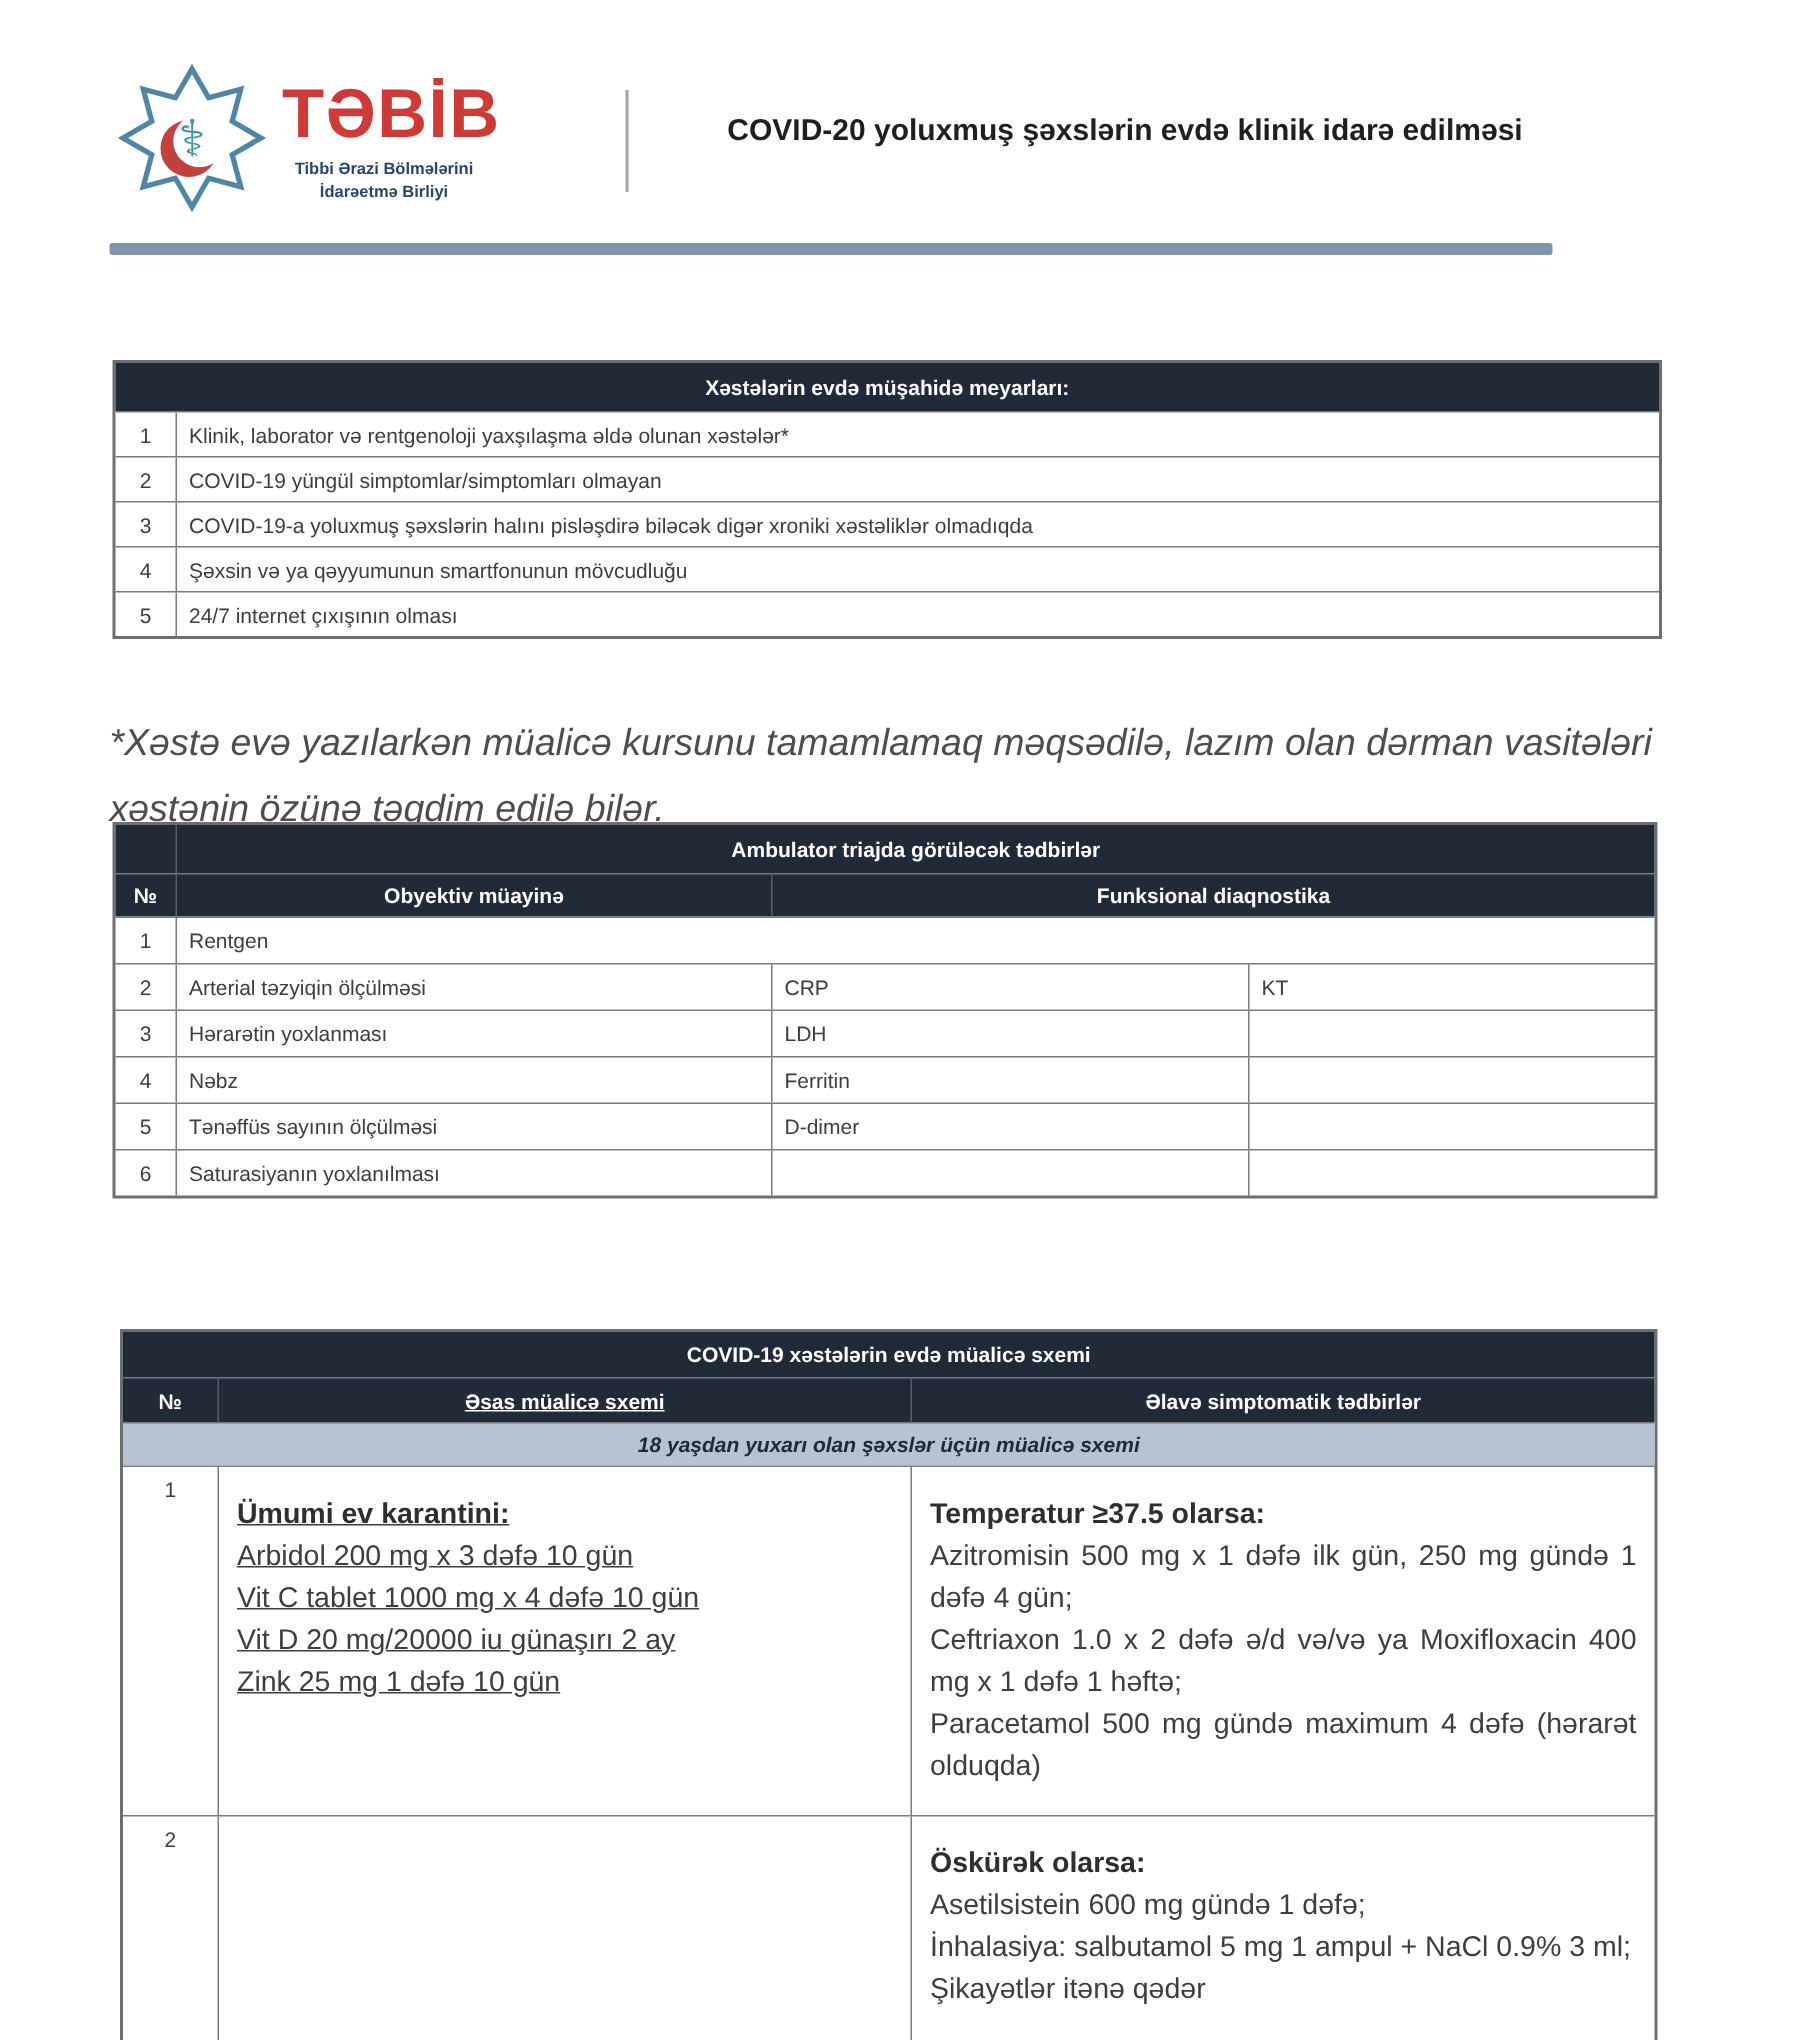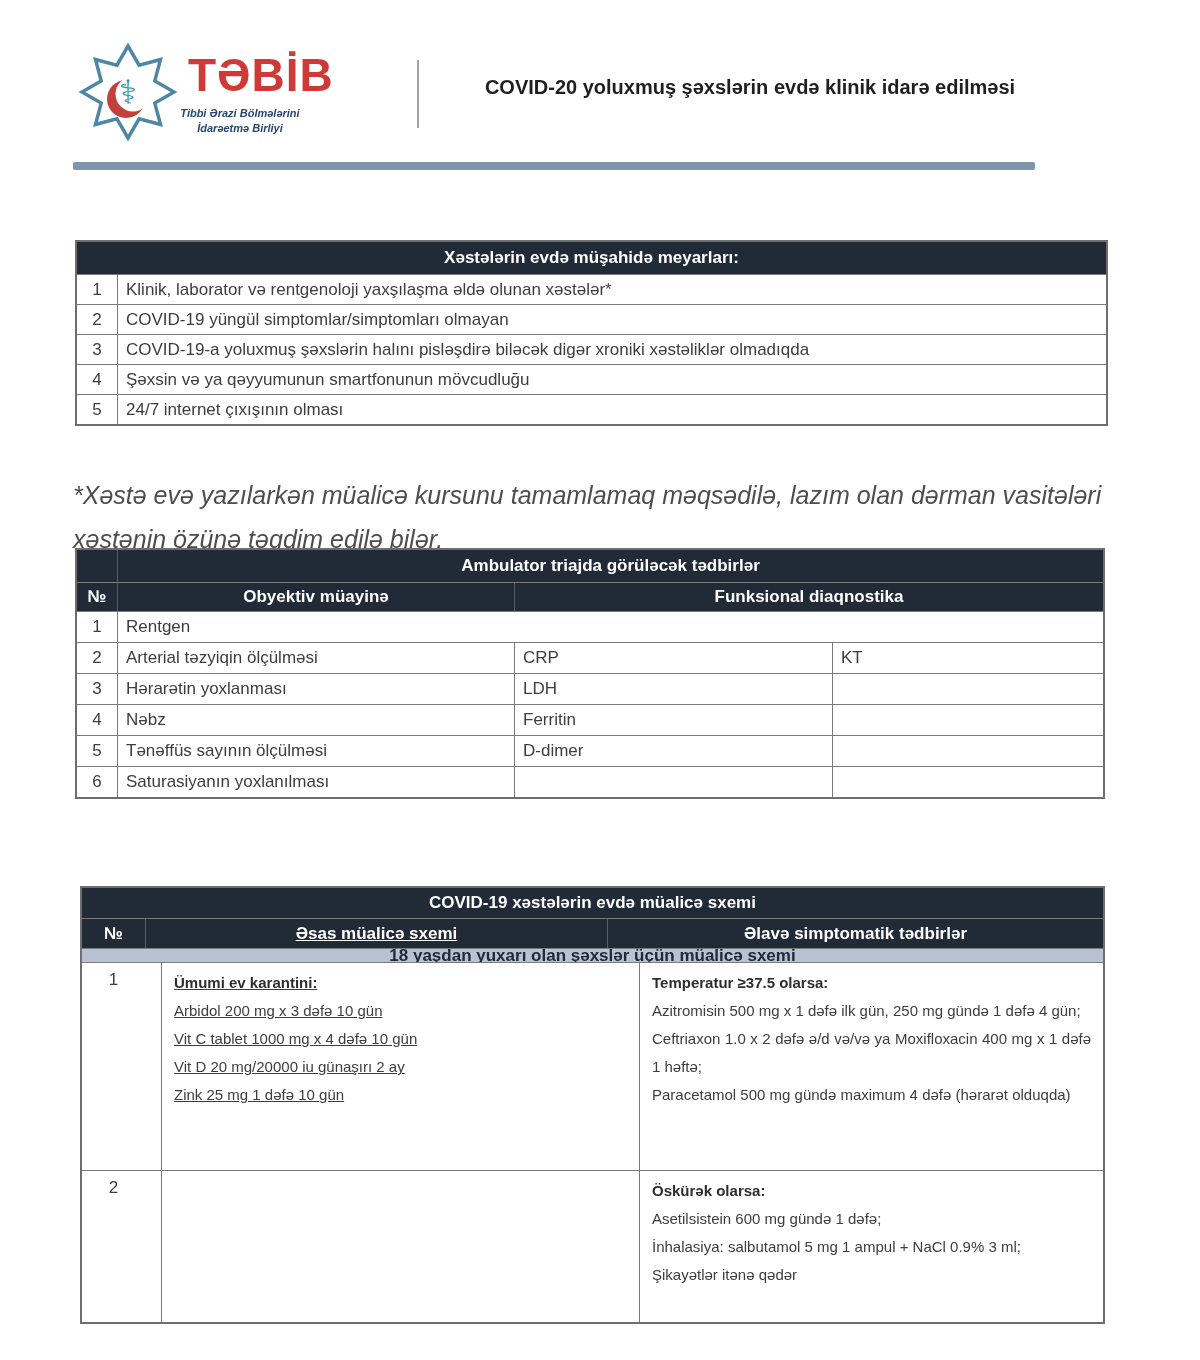--- a/index.html
+++ b/index.html
@@ -5,34 +5,34 @@
   html,body{margin:0;padding:0;}
   body{
     width:1200px;height:1360px;background:#ffffff;position:relative;
     font-family:"Liberation Sans","DejaVu Sans",sans-serif;color:#3d3d3d;
   }
 
   
   .logo-svg{position:absolute;left:76px;top:40px;width:104px;height:104px;}
   .brand{position:absolute;left:188px;top:48px;font-size:46px;font-weight:bold;
          color:#cf3a36;letter-spacing:1px;}
-  .brand-sub{position:absolute;left:160px;top:106px;width:160px;text-align:center;
-         font-size:11px;font-weight:bold;color:#27456e;line-height:1.35;font-style:italic;}
+  .brand-sub{position:absolute;left:176px;top:106px;width:160px;text-align:center;
+         font-size:11px;font-weight:bold;color:#27456e;line-height:1.35;}
   .v-divider{position:absolute;left:417px;top:60px;width:2px;height:68px;background:#9aa5ad;}
   .doc-title{position:absolute;left:450px;top:76px;width:600px;text-align:center;
          font-size:20px;font-weight:bold;color:#1f1f1f;}
   .h-rule{position:absolute;left:73px;top:162px;width:962px;height:8px;
          background:#7e95aa;border-radius:2px;}
 
   
   .tbl{position:absolute;border:2px solid #6e6e6e;box-sizing:border-box;background:#fff;}
   .trow{display:flex;box-sizing:border-box;border-top:1px solid #7a7a7a;}
   .trow:first-child{border-top:none;}
   .tcell{box-sizing:border-box;border-left:1px solid #7a7a7a;padding:2px 8px;
-         font-size:17px;display:flex;align-items:center;overflow:hidden;}
+         font-size:14px;display:flex;align-items:center;overflow:hidden;}
   .tcell:first-child{border-left:none;}
   .dark{background:#212b38;color:#ffffff;font-weight:bold;}
   .dark .tcell{border-left:1px solid #55606e;}
   .dark .tcell:first-child{border-left:none;}
   .center{justify-content:center;text-align:center;}
   .num{justify-content:center;}
   .lightblue{background:#b7c3d3;color:#20293a;font-weight:bold;}
 
   
   .t1{left:75px;top:240px;width:1033px;}
@@ -52,25 +52,25 @@
   .t2 .trow.dr{height:31px;}
   .t2 .c-no{width:40px;flex:none;}
   .t2 .c-obj{width:397px;flex:none;}
   .t2 .c-lab{width:318px;flex:none;}
   .t2 .c-fun{flex:1;}
 
   
   .t3{left:80px;top:886px;width:1025px;}
   .t3 .trow.title{height:30px;}
   .t3 .trow.hd{height:30px;}
-  .t3 .trow.section{height:14px;}
+  .t3 .trow.section{height:29px;font-style:italic;}
   .t3 .c-no{width:63px;flex:none;align-items:flex-start;justify-content:center;padding-top:7px;}
   .t3 .c-main{width:462px;flex:none;text-decoration:underline;}
   .t3 .c-add{flex:1;}
-  .t3 .body-cell{display:block;padding:6px 12px;line-height:28px;font-size:15px;margin-left:16px;}
+  .t3 .body-cell{display:block;padding:18px 12px;line-height:28px;font-size:19px;}
   .t3 .r1{min-height:208px;}
   .t3 .r2{min-height:152px;}
   .cell-heading{font-weight:bold;color:#2e2e2e;}
   .cell-line{color:#3d3d3d;}
   .just{text-align:justify;}
 </style>
 </head>
 <body>
 
 <svg class="logo-svg" viewBox="0 0 100 104">

